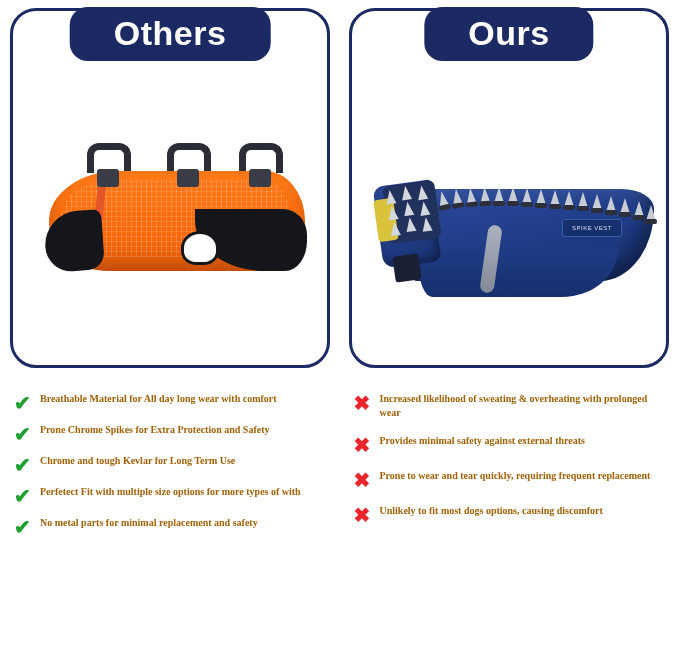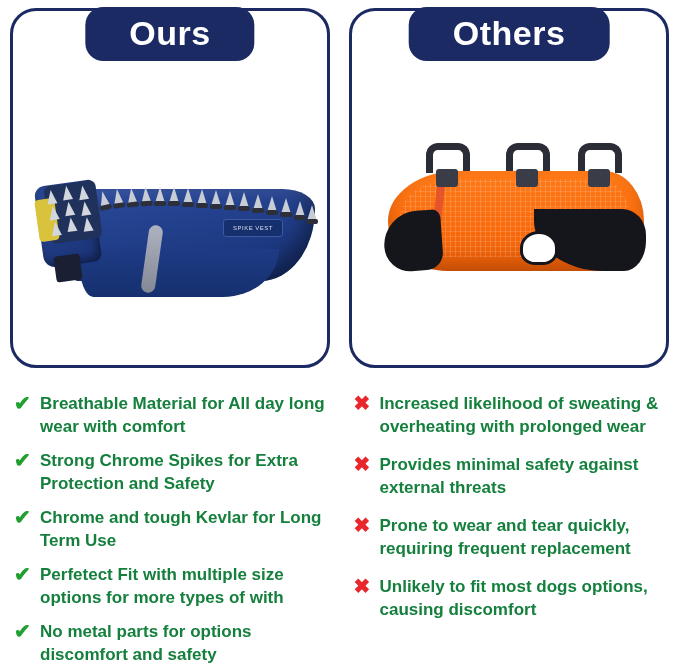--- a/index.html
+++ b/index.html
@@ -318,33 +318,54 @@
     width: 26px;
     font-size: 20px;
     font-weight: bold;
     line-height: 20px;
     text-align: left;
     padding-top: 1px;
   }
   .mark.check { color: #21a031; }
   .mark.cross { color: #e8262b; }
   .txt {
-    font-size: 17px;
+    font-size: 10px;
     font-weight: bold;
-    color: #15803d;
+    color: #a16207;
     line-height: 1.38;
+    font-family: Liberation Serif, serif;
   }
   .col.right .row { margin-bottom: 14px; }
 </style>
 </head>
 <body>
 
 <div class="page">
 
   <div class="panels">
+
+    <div class="panel">
+      <div class="panel-title">Others</div>
+      <div class="panel-art">
+        <div class="others-vest">
+          <div class="ov-handle" style="left:48px;"></div>
+          <div class="ov-handle" style="left:128px;"></div>
+          <div class="ov-handle" style="left:200px;"></div>
+          <div class="ov-body"></div>
+          <div class="ov-mesh"></div>
+          <div class="ov-seam"></div>
+          <div class="ov-black-tail"></div>
+          <div class="ov-black-front"></div>
+          <div class="ov-leghole"></div>
+          <div class="ov-buckle" style="left:58px;"></div>
+          <div class="ov-buckle" style="left:138px;"></div>
+          <div class="ov-buckle" style="left:210px;"></div>
+        </div>
+      </div>
+    </div>
 
     <div class="panel">
       <div class="panel-title">Ours</div>
       <div class="panel-art">
         <div class="ours-vest">
           <div class="vest-body"></div>
           <div class="reflective"></div>
           <div class="logo-patch">SPIKE VEST</div>
           <div class="spike-row">
             <div class="spike" style="left:2px;  top:14px; transform:rotate(-12deg);"></div>
@@ -375,64 +396,44 @@
             <div class="cspike" style="left:22px; top:16px;"></div>
             <div class="cspike" style="left:38px; top:18px;"></div>
             <div class="cspike" style="left:6px;  top:34px;"></div>
             <div class="cspike" style="left:22px; top:32px;"></div>
             <div class="cspike" style="left:38px; top:34px;"></div>
           </div>
           <div class="vest-strap"></div>
         </div>
       </div>
     </div>
-
-    <div class="panel">
-      <div class="panel-title">Others</div>
-      <div class="panel-art">
-        <div class="others-vest">
-          <div class="ov-handle" style="left:48px;"></div>
-          <div class="ov-handle" style="left:128px;"></div>
-          <div class="ov-handle" style="left:200px;"></div>
-          <div class="ov-body"></div>
-          <div class="ov-mesh"></div>
-          <div class="ov-seam"></div>
-          <div class="ov-black-tail"></div>
-          <div class="ov-black-front"></div>
-          <div class="ov-leghole"></div>
-          <div class="ov-buckle" style="left:58px;"></div>
-          <div class="ov-buckle" style="left:138px;"></div>
-          <div class="ov-buckle" style="left:210px;"></div>
-        </div>
-      </div>
-    </div>
   </div>
 
   <div class="lists">
 
     <div class="col left">
       <div class="row">
         <span class="mark check">✔</span>
         <span class="txt">Breathable Material for All day long wear with comfort</span>
       </div>
       <div class="row">
         <span class="mark check">✔</span>
-        <span class="txt">Strong Chrome Spikes for Extra Protection and Safety</span>
+        <span class="txt">Prone Chrome Spikes for Extra Protection and Safety</span>
       </div>
       <div class="row">
         <span class="mark check">✔</span>
         <span class="txt">Chrome and tough Kevlar for Long Term Use</span>
       </div>
       <div class="row">
         <span class="mark check">✔</span>
         <span class="txt">Perfetect Fit with multiple size options for more types of with</span>
       </div>
       <div class="row">
         <span class="mark check">✔</span>
-        <span class="txt">No metal parts for options discomfort and safety</span>
+        <span class="txt">No metal parts for minimal replacement and safety</span>
       </div>
     </div>
 
     <div class="col right">
       <div class="row">
         <span class="mark cross">✖</span>
         <span class="txt">Increased likelihood of sweating &amp; overheating with prolonged wear</span>
       </div>
       <div class="row">
         <span class="mark cross">✖</span>

